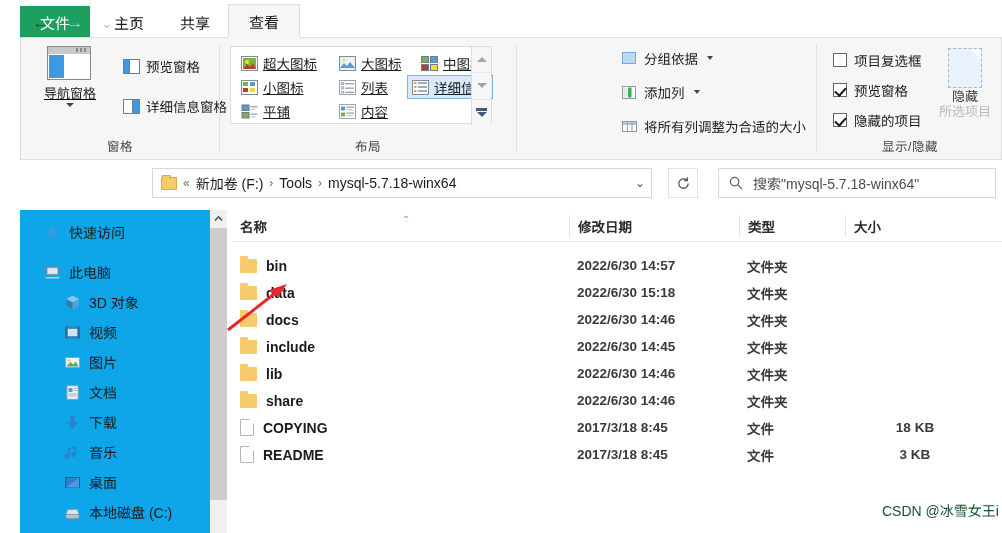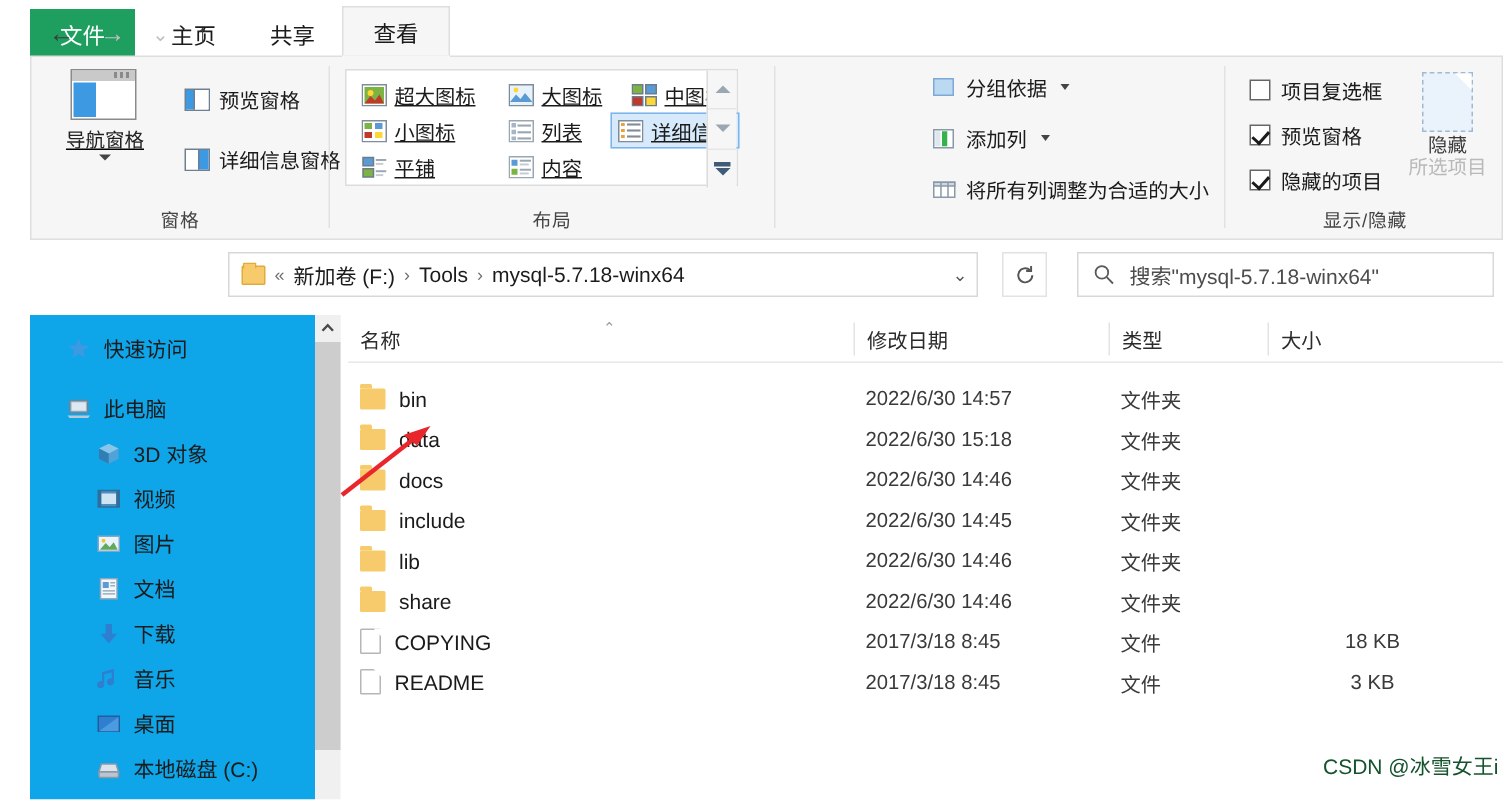--- a/index.html
+++ b/index.html
@@ -203,21 +203,21 @@
     background: #f0f0f0;
   }
   .vscroll .btn-up {
     position:absolute; left:0; top:0; width:17px; height:17px;
     display:flex; align-items:center; justify-content:center; background:#f0f0f0;
   }
   .vscroll .thumb {
     position: absolute; left: 0; top: 18px; width: 17px; height: 272px; background: #cdcdcd;
   }
 
-  .filelist { position: absolute; left: 232px; top: 210px; width: 770px; height: 323px; background: #fff; }
+  .filelist { position: absolute; left: 232px; top: 210px; width: 770px; height: 323px; background: #fff; font-weight: bold; }
   .colhead { position: absolute; left: 0; top: 0; width: 770px; height: 32px; }
   .colhead .c {
     position: absolute; top: 0; height: 32px; display: flex; align-items: center;
     font-size: 13.5px; color: #2b2b2b; padding-left: 8px;
   }
   .colhead .div { position: absolute; top: 5px; width: 1px; height: 22px; background: #e3e3e3; }
   .head-rule { position: absolute; left: 0; top: 31px; width: 770px; height: 1px; background: #e8e8e8; }
   .sort-caret {
     position: absolute; top: 4px; font-size: 10px; color: #9a9a9a;
   }

